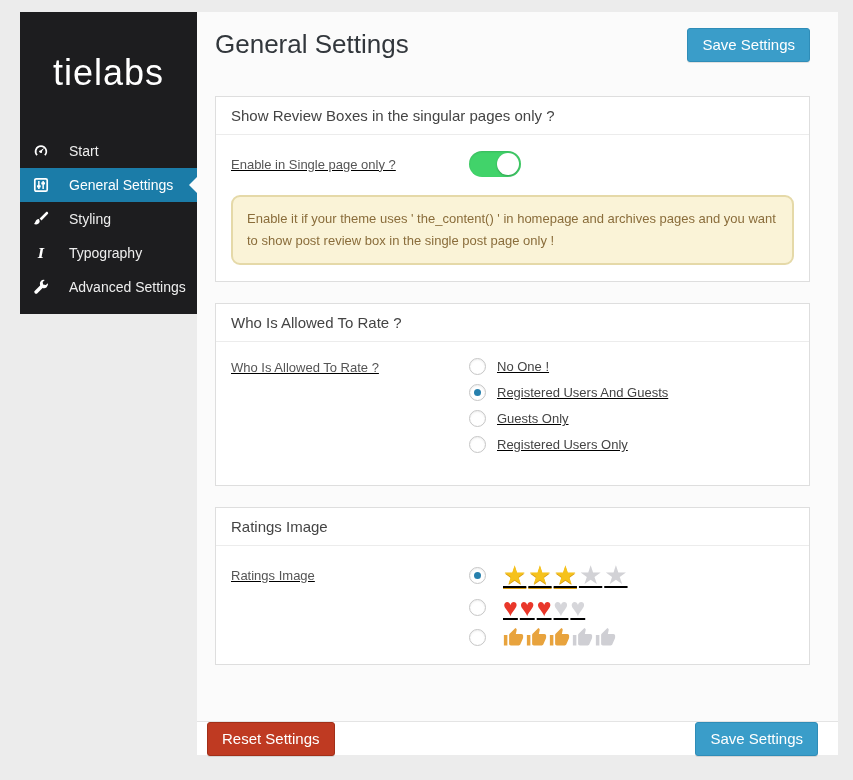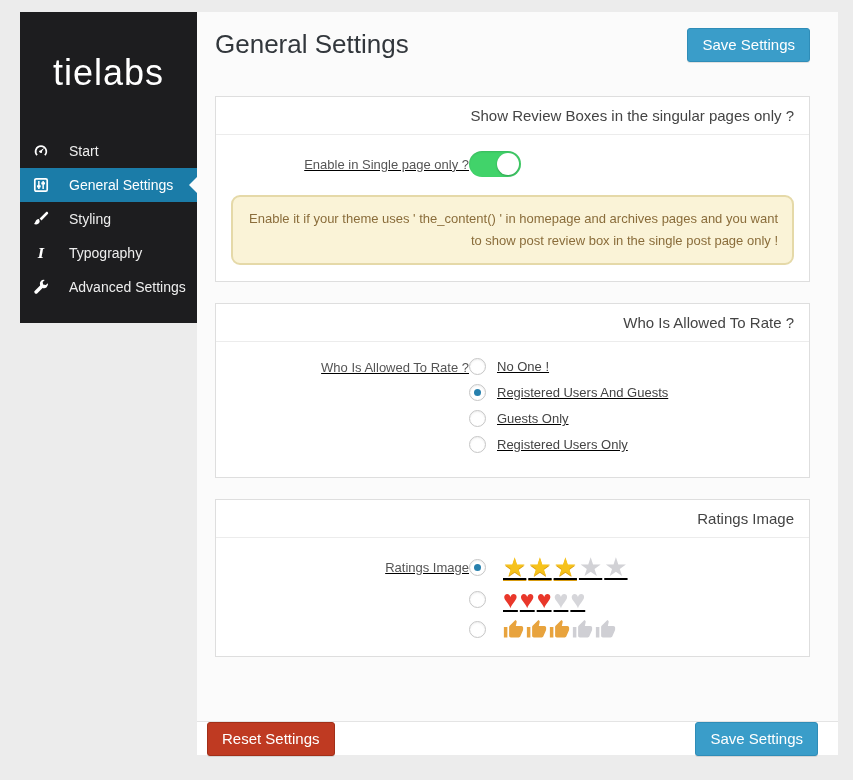--- a/index.html
+++ b/index.html
@@ -8,21 +8,21 @@
     font-family: "Liberation Sans", sans-serif;
     background: #ececec;
     position: relative;
     overflow: hidden;
   }
   .page { position:relative; width:853px; height:780px; }
 
   
   .sidebar {
     position:absolute; left:20px; top:12px; width:177px;
-    background:#1d1d1f; padding-bottom:19px;
+    background:#1d1d1f; padding-bottom:10px;
   }
   .logo-wrap {
     height:122px; display:flex; align-items:center; justify-content:center;
   }
   .logo-text {
     color:#fff; font-size:36px; letter-spacing:1px; font-weight:400;
     text-transform:lowercase;
   }
   .menu-item {
     height:34px; display:flex; align-items:center; gap:20px;
@@ -46,21 +46,21 @@
   .page-title { font-size:26px; font-weight:400; color:#32373c; line-height:1.3; }
 
   .btn {
     display:inline-block; font-family:inherit; font-size:15px; color:#fff;
     padding:7px 14px; border-radius:3px; cursor:pointer; line-height:1.2;
   }
   .btn-blue  { background:#3a9dc9; border:1px solid #2f8db8; box-shadow:0 1px 0 rgba(0,0,0,.10); }
   .btn-red   { background:#bf3a22; border:1px solid #a22f18; box-shadow:0 1px 0 rgba(0,0,0,.10); }
 
   
-  .panel { background:#fff; border:1px solid #dedede; margin-bottom:21px;text-align:right; }
+  .panel { background:#fff; border:1px solid #dedede; margin-bottom:21px; }
   .panel-title {
     padding:10px 15px; font-size:15px; color:#444;
     border-bottom:1px solid #ececec;
   }
   .panel-body { padding:16px 15px; }
   .field-row { display:flex; align-items:center;text-decoration:underline; }
   .field-label { width:238px; flex:none; font-size:13px; color:#555; }
 
   
   .toggle {
@@ -77,21 +77,21 @@
   
   .notice {
     margin-top:18px; background:#faf3d7; border:2px solid #e5d9a8;
     border-radius:9px; padding:11px 14px;
     font-size:13px; color:#8a6d3b; line-height:1.7;
   }
 
   
   .options { display:flex; flex-direction:column; }
   .option { display:flex; align-items:center; margin-bottom:9px; cursor:pointer; }
-  .option:last-child { margin-bottom:8px; }
+  .option:last-child { margin-bottom:16px; }
   .radio {
     width:17px; height:17px; border-radius:50%; background:#fff;
     border:1px solid #c6c6c6; position:relative; flex:none; margin-right:11px;
     box-shadow:inset 0 1px 2px rgba(0,0,0,.07);
   }
   .radio.selected::after {
     content:''; position:absolute; left:4px; top:4px; width:7px; height:7px;
     border-radius:50%; background:#2780ad;
   }
   .option-label { font-size:13px; color:#444; }

